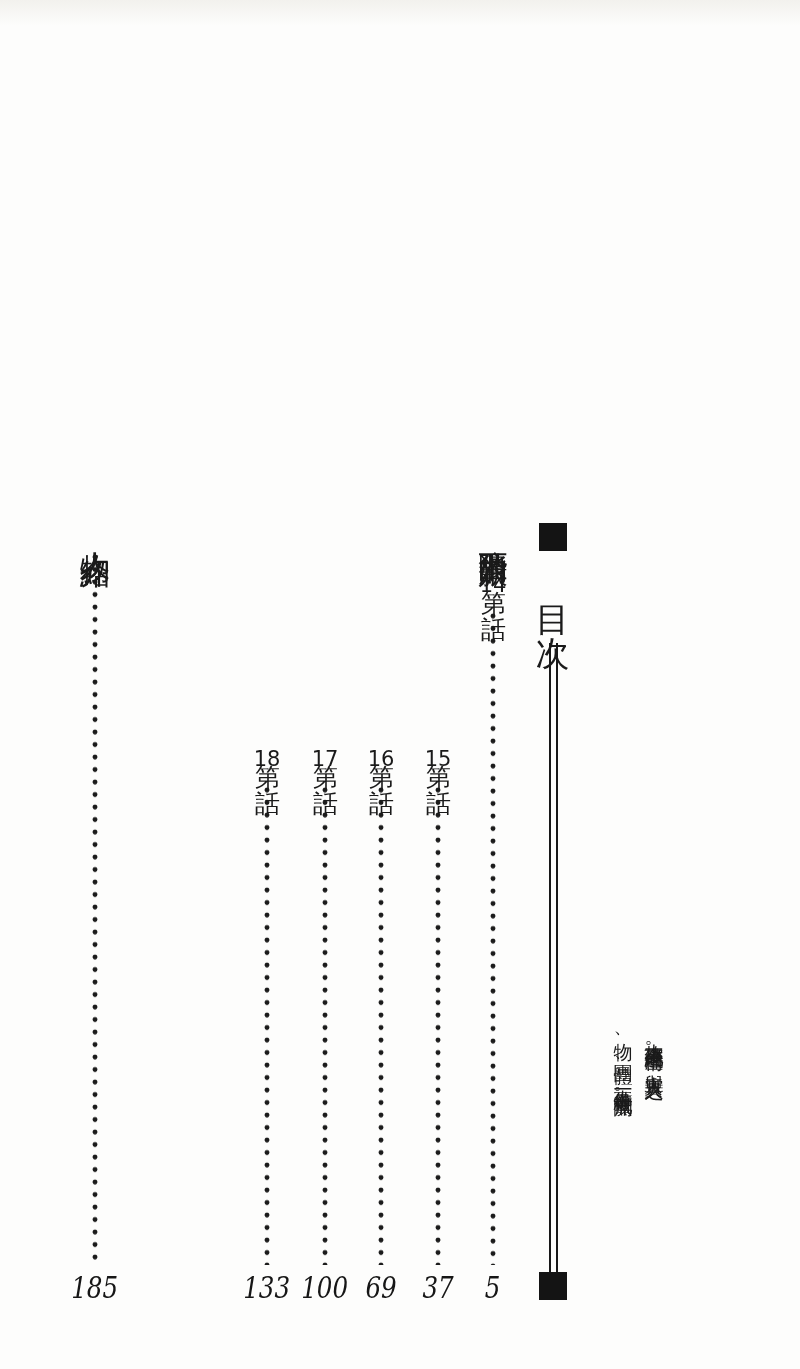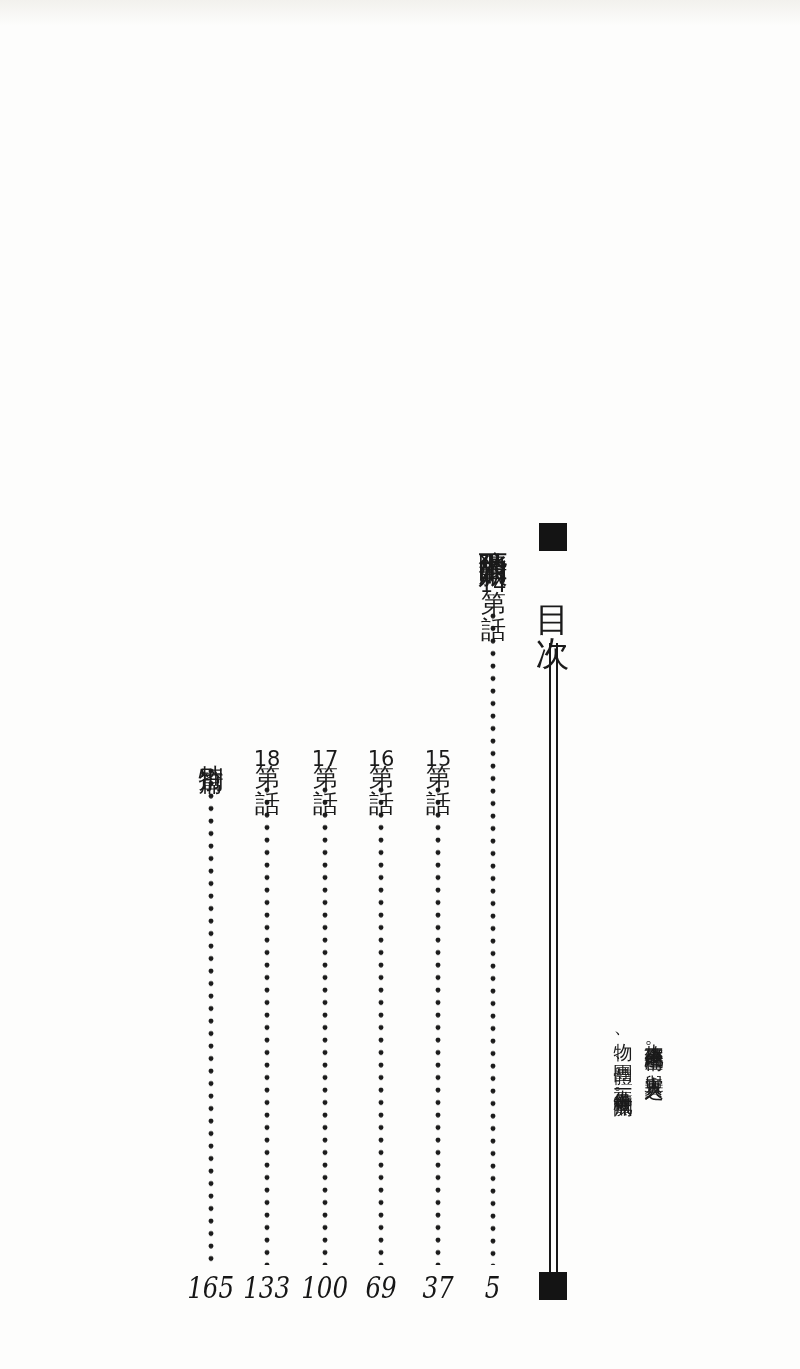--- a/index.html
+++ b/index.html
@@ -136,24 +136,24 @@
     <div class="leader"></div>
     <div class="pagenum">100</div>
   </div>
 
   <div class="col" style="left:237px;top:745px;">
     <div class="v ch"><span>第</span><span class="tcy">18</span><span>話</span></div>
     <div class="leader"></div>
     <div class="pagenum">133</div>
   </div>
 
-  <div class="col" style="left:181px;top:745px;">
-    <div class="v ch">特別篇</div>
-    <div class="leader"></div>
-    <div class="pagenum">165</div>
-  </div>
 
 
+  <div class="col" style="left:65px;top:528px;">
+    <div class="v biglabel">人物介紹</div>
+    <div class="leader"></div>
+    <div class="pagenum">185</div>
+  </div>
 
   <div class="v disc disc1">本故事純屬虛構。與真實之人</div>
   <div class="v disc disc2">物、團體、事件等一概無關。</div>
 
 </div>
 
 </body></html>

